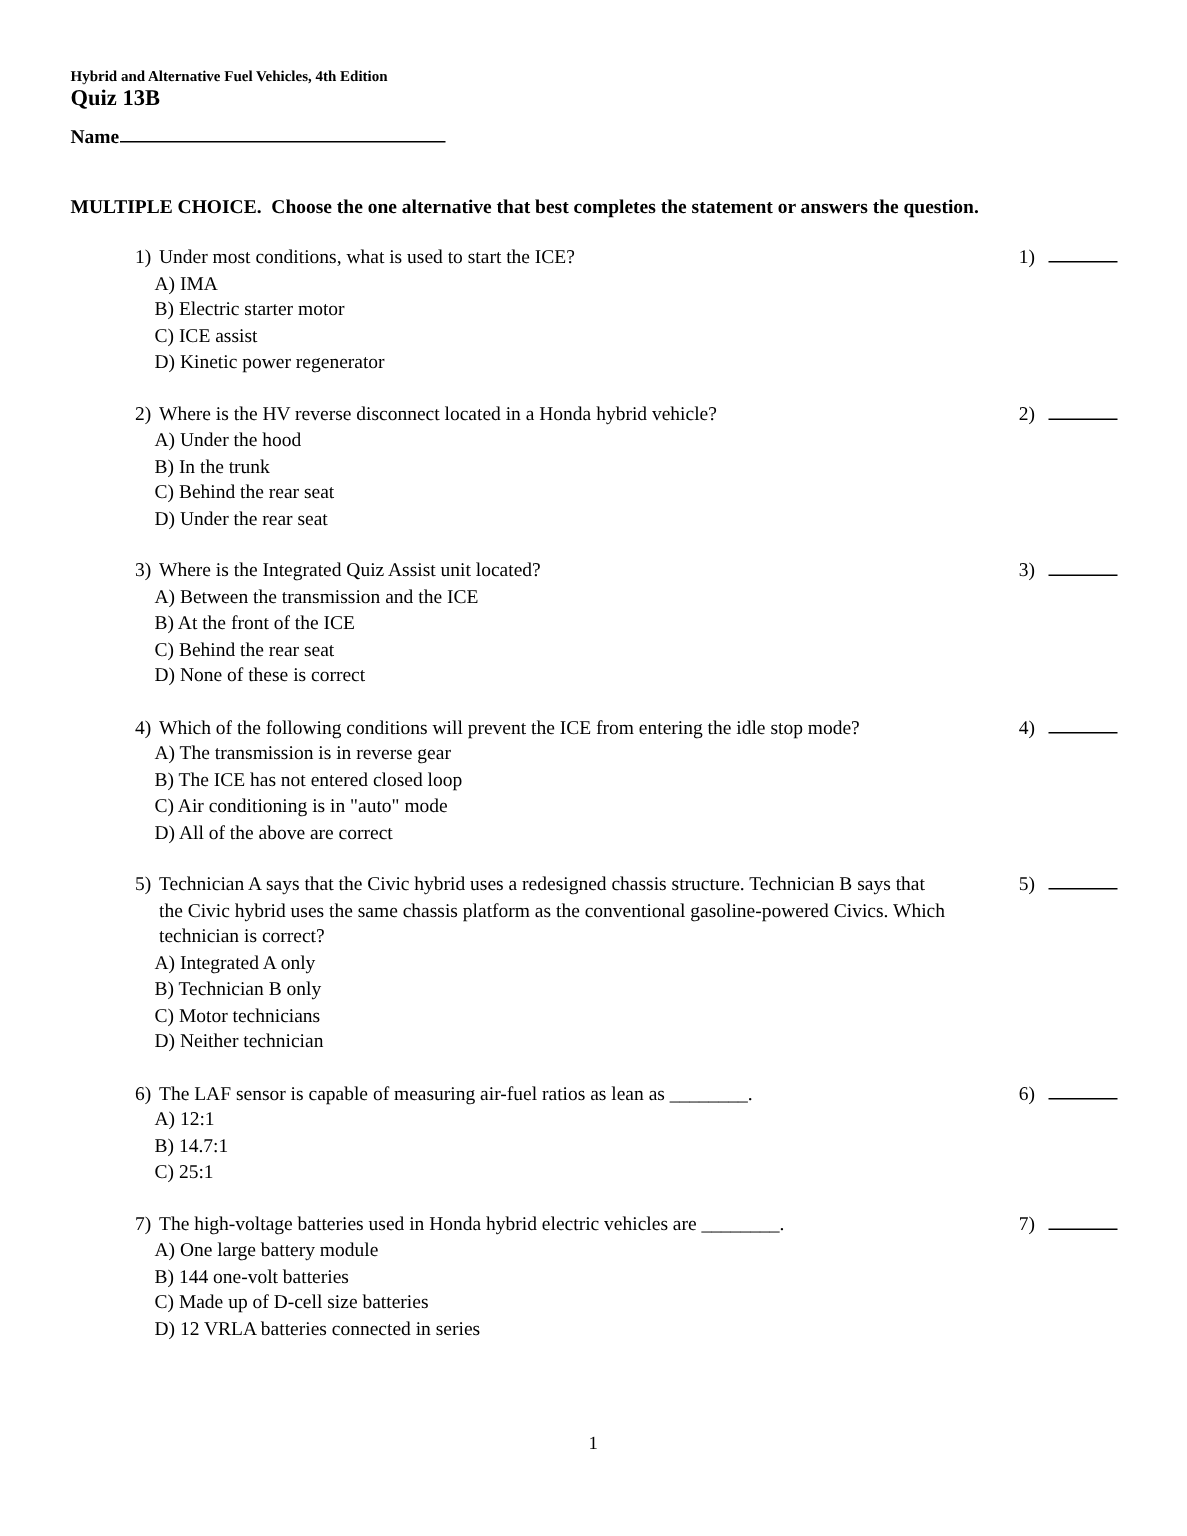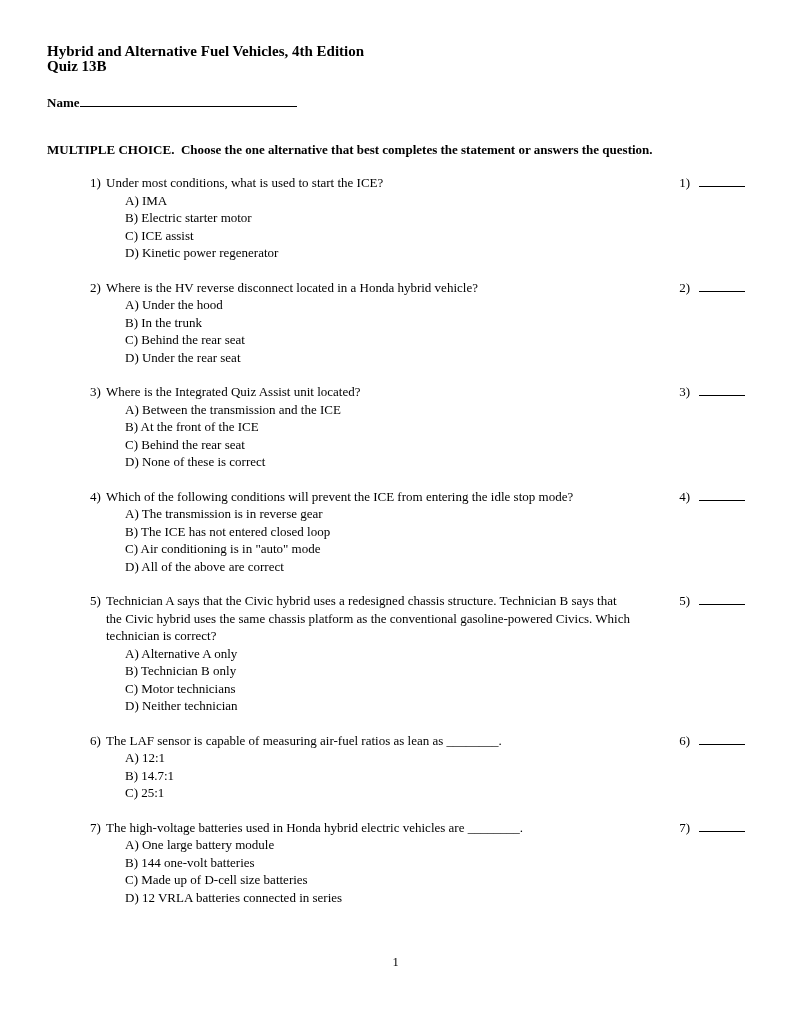--- a/index.html
+++ b/index.html
@@ -9,31 +9,31 @@
     width: 791px;
     height: 1024px;
     background: #ffffff;
     color: #000000;
     font-family: "Liberation Serif", "DejaVu Serif", serif;
     overflow: hidden;
   }
   .content { padding: 44px 46px 0 47px; }
 
   .doc-title {
-    font-size: 15px;
+    font-size: 10px;
     font-weight: bold;
     line-height: 15px;
   }
   .quiz-subtitle {
     font-size: 15px;
     font-weight: bold;
     line-height: 15px;
   }
   .name-row {
-    margin-top: 20px;
+    margin-top: 8px;
     font-size: 13px;
     font-weight: bold;
     line-height: 16px;
     font-family: Liberation Serif, serif;
   }
   .name-line {
     display: inline-block;
     width: 217px;
     height: 13px;
     border-bottom: 1.5px solid #000;
@@ -72,21 +72,21 @@
   .a-line {
     display: inline-block;
     width: 46px;
     height: 12px;
     border-bottom: 1.5px solid #000;
     margin-left: 9px;
     vertical-align: baseline;
   }
   .options {
     list-style: none;
-    margin-left: 78px;
+    margin-left: 56px;
     font-size: 13px;
     line-height: 17.5px;
   }
   .footer-pagenum {
     position: absolute;
     left: 0;
     right: 0;
     bottom: 54px;
     text-align: center;
     font-size: 12.5px;
@@ -185,21 +185,21 @@
     <div class="q-row">
       <div class="q-main">
         <span class="q-num">5)</span>
         <span class="q-text">Technician A says that the Civic hybrid uses a redesigned chassis structure. Technician B says that the Civic hybrid uses the same chassis platform as the conventional gasoline-powered Civics. Which technician is correct?</span>
       </div>
       <div class="q-answer">
         <span>5)</span><span class="a-line"></span>
       </div>
     </div>
     <ul class="options">
-            <li><span>A)</span> <span>Alternative A only</span></li>
+            <li><span>A)</span> <span>Integrated A only</span></li>
             <li><span>B)</span> <span>Technician B only</span></li>
             <li><span>C)</span> <span>Motor technicians</span></li>
             <li><span>D)</span> <span>Neither technician</span></li>
           </ul>
   </div>
 
   <div class="question">
     <div class="q-row">
       <div class="q-main">
         <span class="q-num">6)</span>

